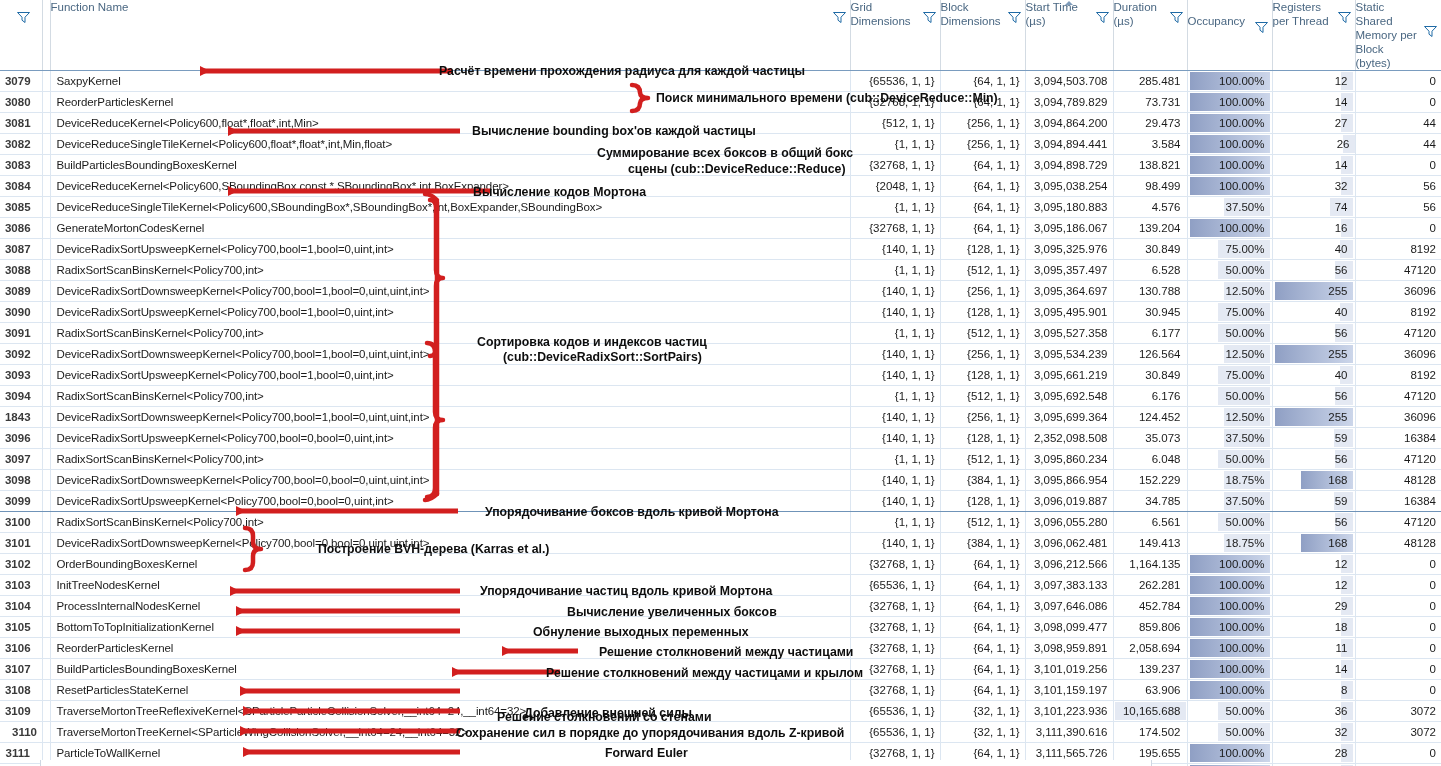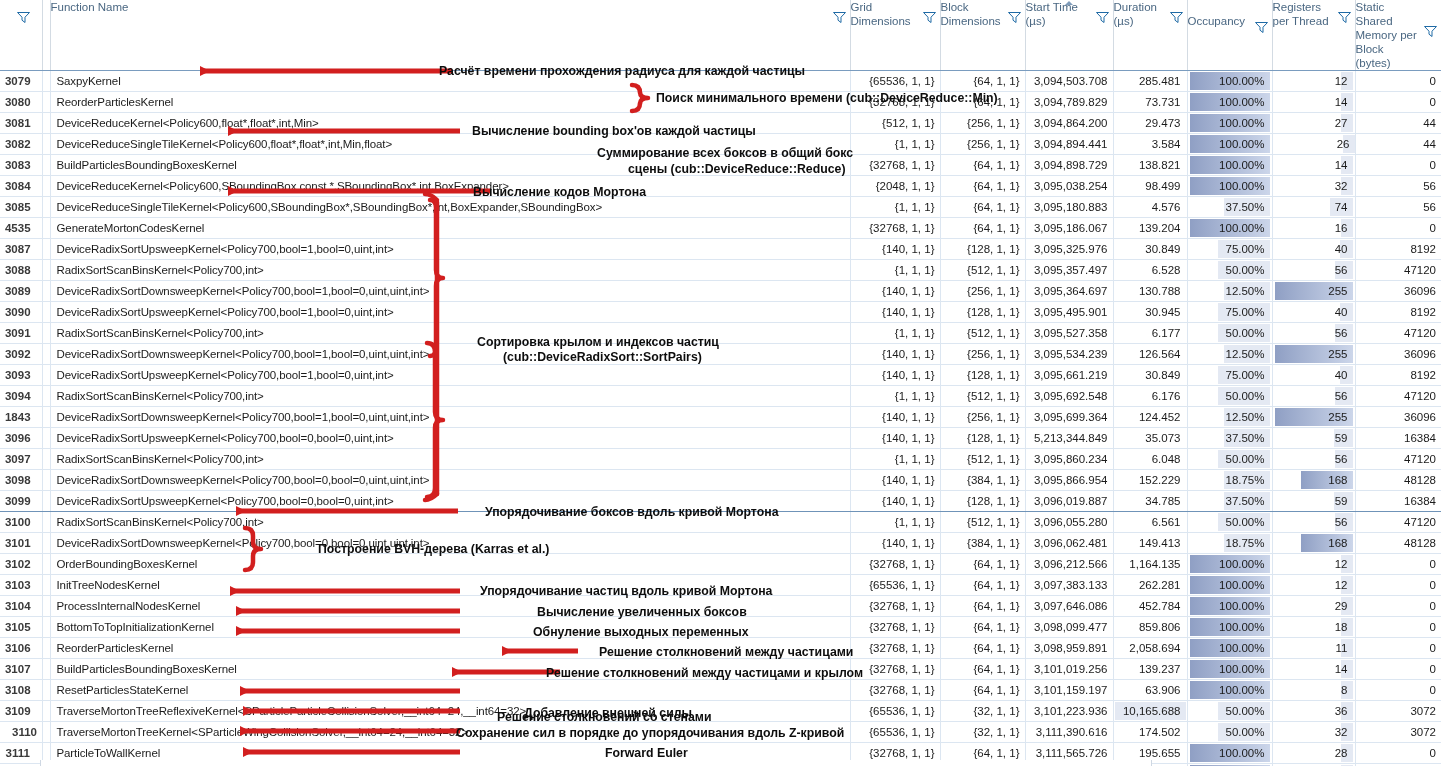--- a/index.html
+++ b/index.html
@@ -361,21 +361,21 @@
         </td>
         <td class="c-bar">
           <div class="bar-wrap" style="margin-left:2px;margin-right:2px">
             <div class="bar-fill flat" style="left:auto;right:0;width:29.01960784313726%"></div>
             <span class="bar-text">74</span>
           </div>
         </td>
         <td class="c-right" style="border-right: none;">56</td>
       </tr>
       <tr class="data-row">
-        <td class="c-num" style="color: rgb(58, 58, 58);">4535</td>
+        <td class="c-num" style="color: rgb(58, 58, 58);">3086</td>
         <td class="c-gut"></td>
         <td class="c-name">GenerateMortonCodesKernel</td>
         <td class="c-right">{32768, 1, 1}</td>
         <td class="c-right">{64, 1, 1}</td>
         <td class="c-right">3,095,186.067</td>
         <td class="c-bar">
           <div class="bar-wrap">
             <span class="bar-text">139.204</span>
           </div>
         </td>
@@ -626,21 +626,21 @@
           </div>
         </td>
         <td class="c-right" style="border-right: none;">36096</td>
       </tr>
       <tr class="data-row">
         <td class="c-num" style="color: rgb(58, 58, 58);">3096</td>
         <td class="c-gut"></td>
         <td class="c-name">DeviceRadixSortUpsweepKernel&lt;Policy700,bool=0,bool=0,uint,int&gt;</td>
         <td class="c-right">{140, 1, 1}</td>
         <td class="c-right">{128, 1, 1}</td>
-        <td class="c-right">5,213,344.849</td>
+        <td class="c-right">2,352,098.508</td>
         <td class="c-bar">
           <div class="bar-wrap">
             <span class="bar-text">35.073</span>
           </div>
         </td>
         <td class="c-bar">
           <div class="bar-wrap" style="margin-left:2px;margin-right:2px">
             <div class="bar-fill flat" style="left:auto;right:0;width:46px"></div>
             <span class="bar-text">37.50%</span>
           </div>
@@ -1108,25 +1108,25 @@
 </svg>
 
 <div class="bottom-strip"></div>
 
 <div class="anno" style="left: 439px; top: 64px;">Расчёт времени прохождения радиуса для каждой частицы</div>
 <div class="anno" style="left: 656px; top: 91px;">Поиск минимального времени (cub::DeviceReduce::Min)</div>
 <div class="anno" style="left: 472px; top: 124px;">Вычисление bounding box'ов каждой частицы</div>
 <div class="anno" style="left: 597px; top: 146px;">Суммирование всех боксов в общий бокс</div>
 <div class="anno" style="left: 628px; top: 162px;">сцены (cub::DeviceReduce::Reduce)</div>
 <div class="anno" style="left: 473px; top: 185px;">Вычисление кодов Мортона</div>
-<div class="anno" style="left: 477px; top: 335px;">Сортировка крылом и индексов частиц</div>
+<div class="anno" style="left: 477px; top: 335px;">Сортировка кодов и индексов частиц</div>
 <div class="anno" style="left: 503px; top: 350px;">(cub::DeviceRadixSort::SortPairs)</div>
 <div class="anno" style="left: 485px; top: 505px;">Упорядочивание боксов вдоль кривой Мортона</div>
 <div class="anno" style="left: 318px; top: 542px;">Построение BVH-дерева (Karras et al.)</div>
 <div class="anno" style="left: 480px; top: 584px;">Упорядочивание частиц вдоль кривой Мортона</div>
-<div class="anno" style="left: 537px; top: 605px;">Вычисление увеличенных боксов</div>
+<div class="anno" style="left: 567px; top: 605px;">Вычисление увеличенных боксов</div>
 <div class="anno" style="left: 533px; top: 625px;">Обнуление выходных переменных</div>
 <div class="anno" style="left: 599px; top: 645px;">Решение столкновений между частицами</div>
 <div class="anno" style="left: 546px; top: 666px;">Решение столкновений между частицами и крылом</div>
 <div class="anno" style="left: 497px; top: 710px;">Решение столкновений со стенами</div>
 <div class="anno" style="left: 524px; top: 706px;">Добавление внешней силы</div>
 <div class="anno" style="left: 456px; top: 726px;">Сохранение сил в порядке до упорядочивания вдоль Z-кривой</div>
 <div class="anno" style="left: 605px; top: 746px;">Forward Euler</div>
 
 </body></html>

